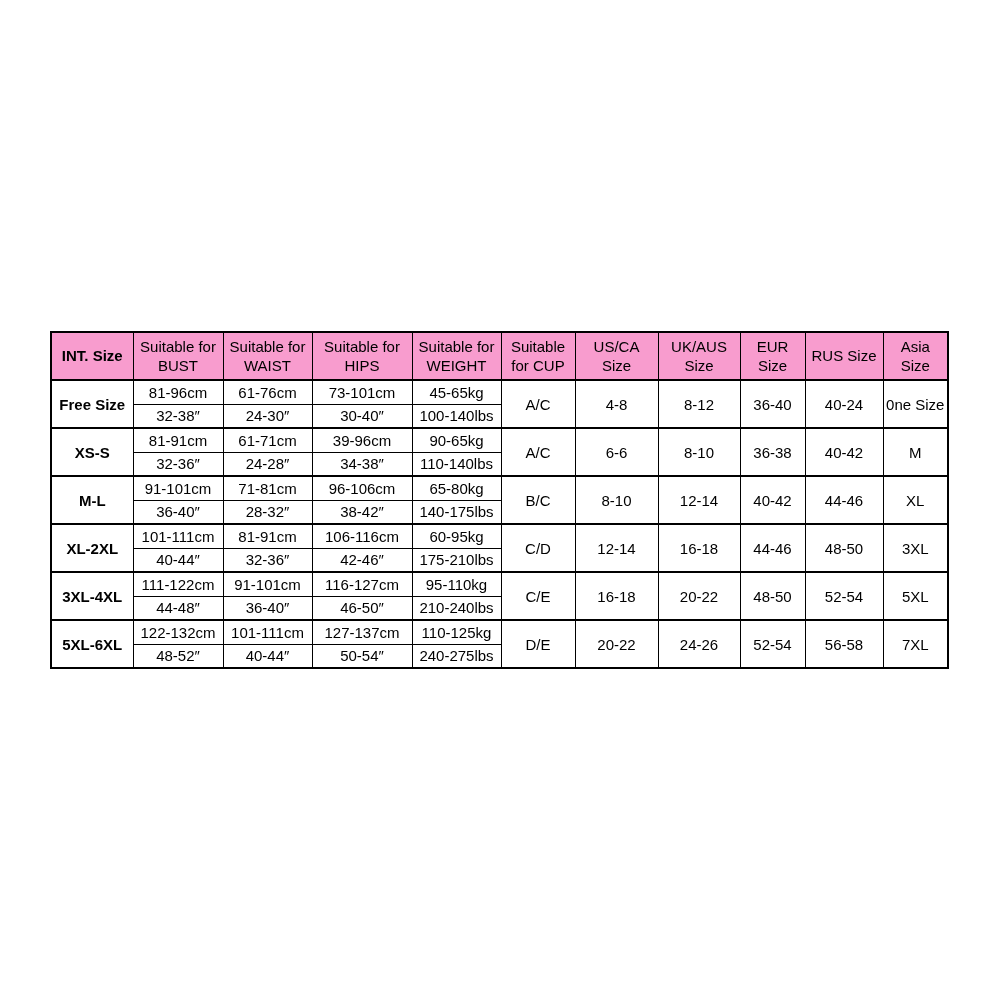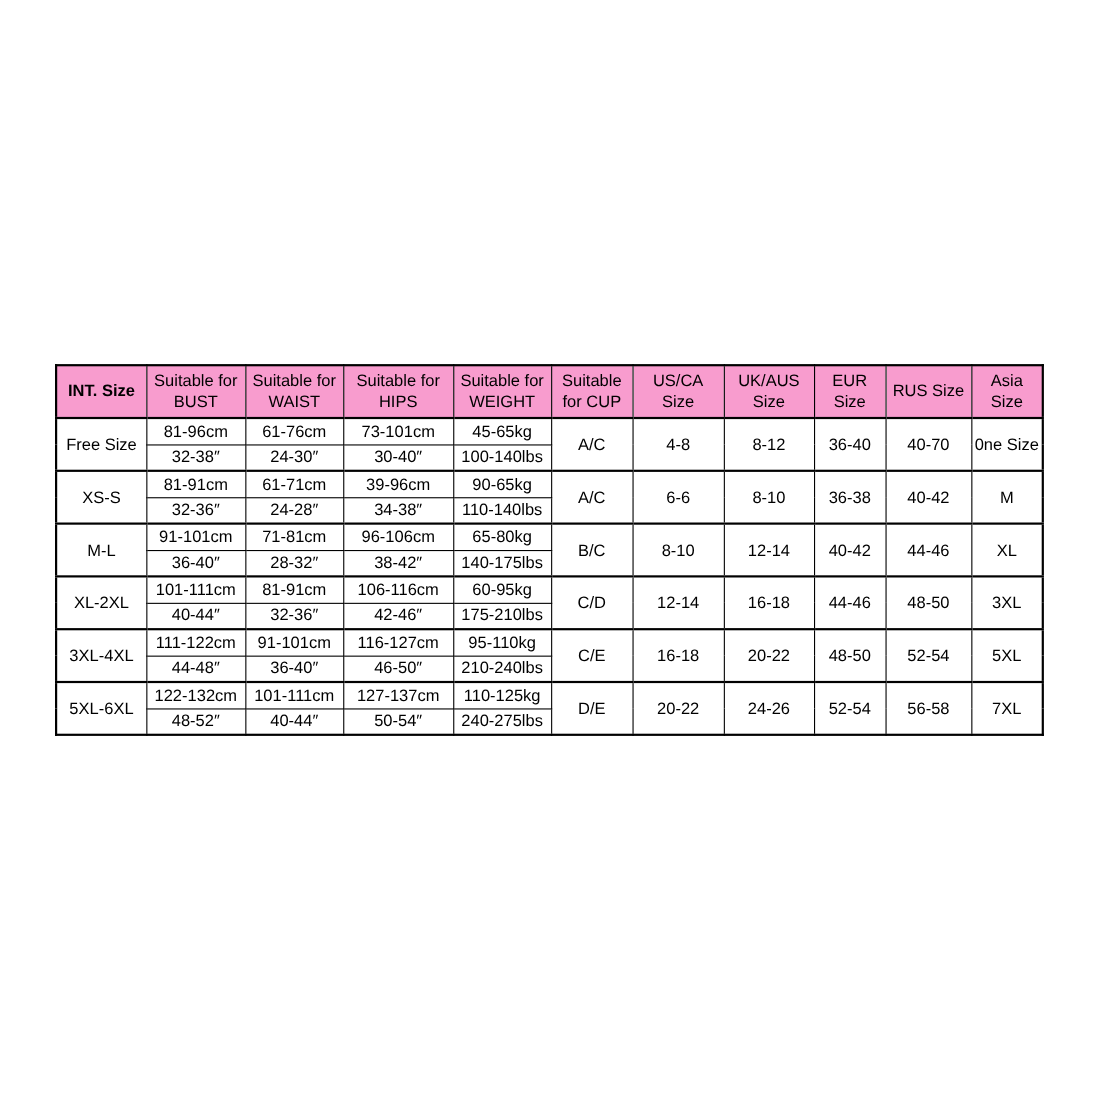--- a/index.html
+++ b/index.html
@@ -37,21 +37,21 @@
     font-weight: normal;
     white-space: pre-line;
     height: 46px;
     line-height: 1.3;
     border-bottom-width: 2px;
   }
   .size-chart th.col-int {
     font-weight: bold;
   }
   .size-chart td.size-label {
-    font-weight: normal;
+    font-weight: bold;
   }
   .size-chart tr.sub {
     height: 24px;
   }
   .size-chart tr.grp > th,
   .size-chart tr.grp > td {
     border-top-width: 2px;
   }
 </style>
 </head>
@@ -100,21 +100,21 @@
     <tr class="sub grp">
       <td rowspan="2" class="size-label">Free Size</td>
       <td>81-96cm</td>
       <td>61-76cm</td>
       <td>73-101cm</td>
       <td>45-65kg</td>
       <td rowspan="2">A/C</td>
       <td rowspan="2">4-8</td>
       <td rowspan="2">8-12</td>
       <td rowspan="2">36-40</td>
-      <td rowspan="2">40-70</td>
+      <td rowspan="2">40-24</td>
       <td rowspan="2">0ne Size</td>
     </tr>
     <tr class="sub">
       <td>32-38″</td>
       <td>24-30″</td>
       <td>30-40″</td>
       <td>100-140lbs</td>
     </tr>
 
     <tr class="sub grp">

